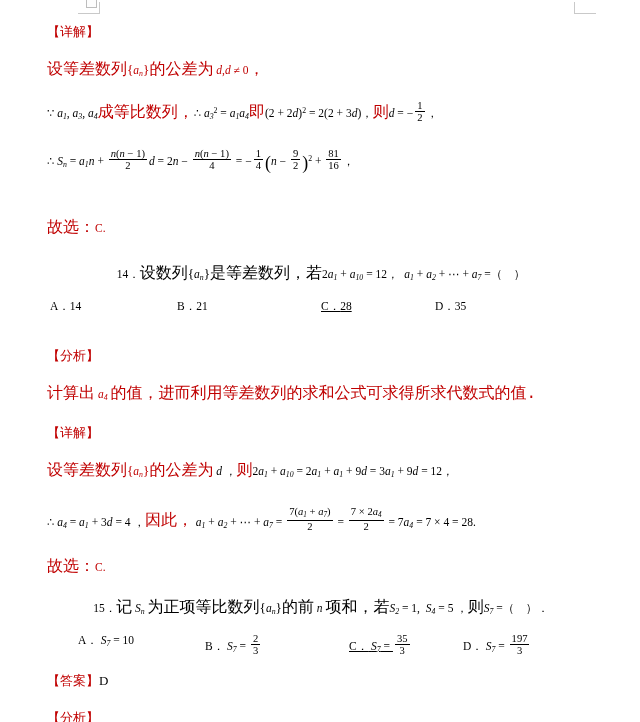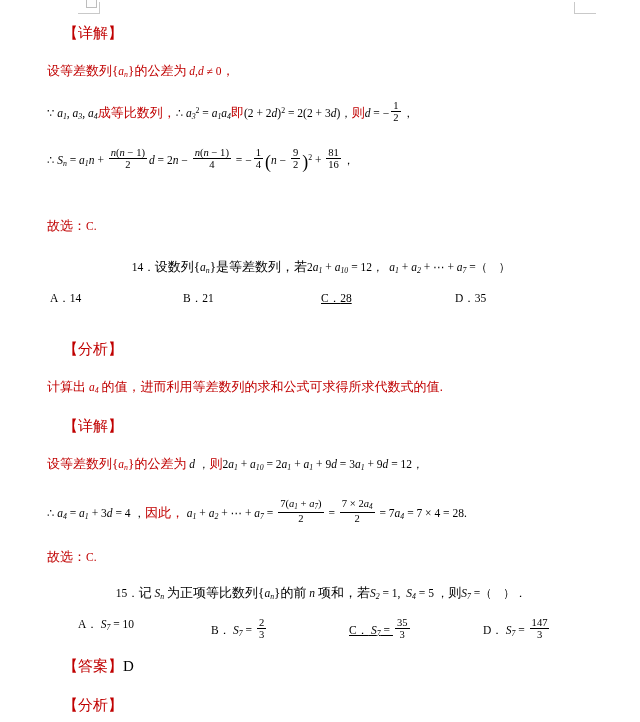--- a/index.html
+++ b/index.html
@@ -80,21 +80,21 @@
 
   .line {
     margin: 0 0 0 0;
     line-height: 1.35;
     font-size: 11.5px;
     white-space: nowrap;
   }
   .blk { color: #000000; }
   .red { color: #c00000; }
 
-  .cjk { font-family: Liberation Sans, sans-serif; font-size: 13px; }
+  .cjk { font-family: Liberation Mono, monospace; font-size: 16px; }
 
   
   i.v { font-style: italic; font-family: "Liberation Serif", serif; }
 
   
   .gap-sm { height: 9px; }
   .gap-md { height: 14px; }
   .gap-lg { height: 19px; }
   .gap-xl { height: 24px; }
 
@@ -121,27 +121,27 @@
     position: relative;
     font-size: 11.5px;
     height: 20px;
   }
   .opt {
     position: absolute;
     white-space: nowrap;
     top: 0;
   }
   .opt-a { left: 3px; text-align: right; }
-  .opt-b { left: 136px; }
+  .opt-b { left: 130px; }
   .opt-c { left: 274px; text-decoration: underline; }
-  .opt-d { left: 408px; }
+  .opt-d { left: 388px; }
 
   .opts-tall { height: 30px; margin-left: 28px; }
 
-  .tagline { font-size: 15px; margin-left: 16px; }
+  .tagline { font-size: 13px; }
   .qline { font-size: 11.5px; text-align: center; }
 </style>
 </head>
 <body>
 
 <div class="page">
 
   <div class="corner corner-tl"></div>
   <div class="corner corner-tr"></div>
   <div class="tab-mark"></div>
@@ -226,21 +226,21 @@
     <div class="gap-lg"></div>
     <div class="line blk qline">
       <span>15．</span><span class="cjk">记</span> <i class="v">S</i><sub>n</sub> <span class="cjk">为正项等比数列</span><span class="brc">{</span><i class="v">a</i><sub>n</sub><span class="brc">}</span><span class="cjk">的前</span> <i class="v">n</i> <span class="cjk">项和，若</span><i class="v">S</i><sub>2</sub> = 1,&nbsp; <i class="v">S</i><sub>4</sub> = 5 ，<span class="cjk">则</span><i class="v">S</i><sub>7</sub> =（&nbsp;&nbsp;&nbsp;&nbsp;）．
     </div>
 
     <div class="gap-md"></div>
     <div class="opts opts-tall blk">
       <span class="opt opt-a"><span>A．</span>&nbsp;<i class="v">S</i><sub>7</sub> = <span>10</span></span>
       <span class="opt opt-b"><span>B．</span>&nbsp;<i class="v">S</i><sub>7</sub> = <span class="frac"><span class="num">2</span><span class="den">3</span></span></span>
       <span class="opt opt-c"><span>C．</span>&nbsp;<i class="v">S</i><sub>7</sub> = <span class="frac"><span class="num">35</span><span class="den">3</span></span></span>
-      <span class="opt opt-d"><span>D．</span>&nbsp;<i class="v">S</i><sub>7</sub> = <span class="frac"><span class="num">147</span><span class="den">3</span></span></span>
+      <span class="opt opt-d"><span>D．</span>&nbsp;<i class="v">S</i><sub>7</sub> = <span class="frac"><span class="num">197</span><span class="den">3</span></span></span>
     </div>
 
     <div class="gap-sm"></div>
     <div class="line tagline">
       <span class="red">【答案】</span><span class="blk">D</span>
     </div>
 
     <div class="gap-lg"></div>
     <div class="line red tagline"><span>【分析】</span></div>
 

